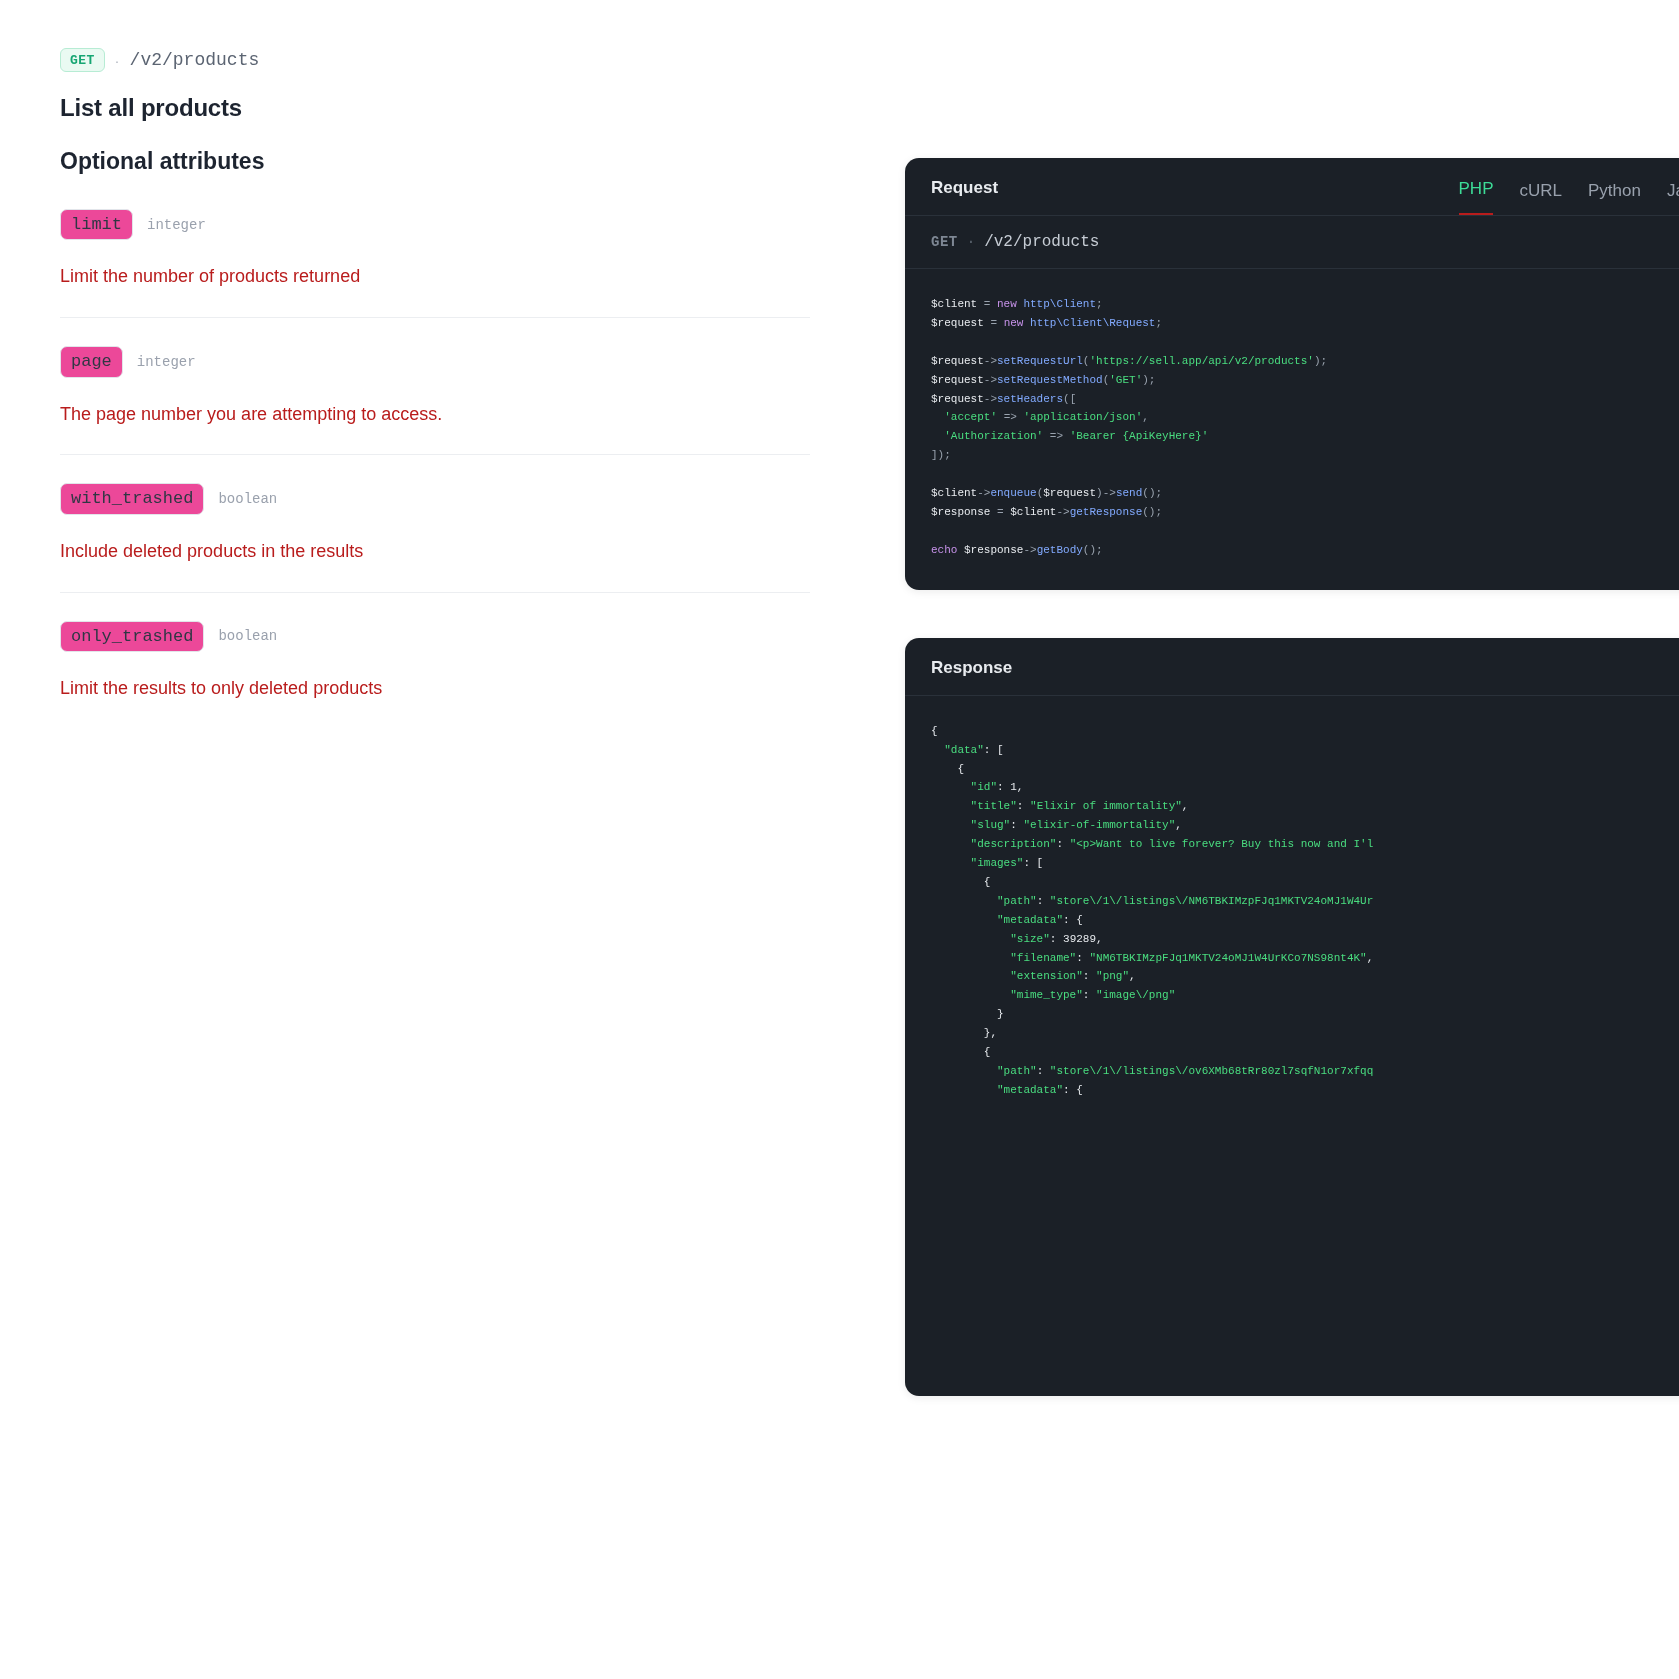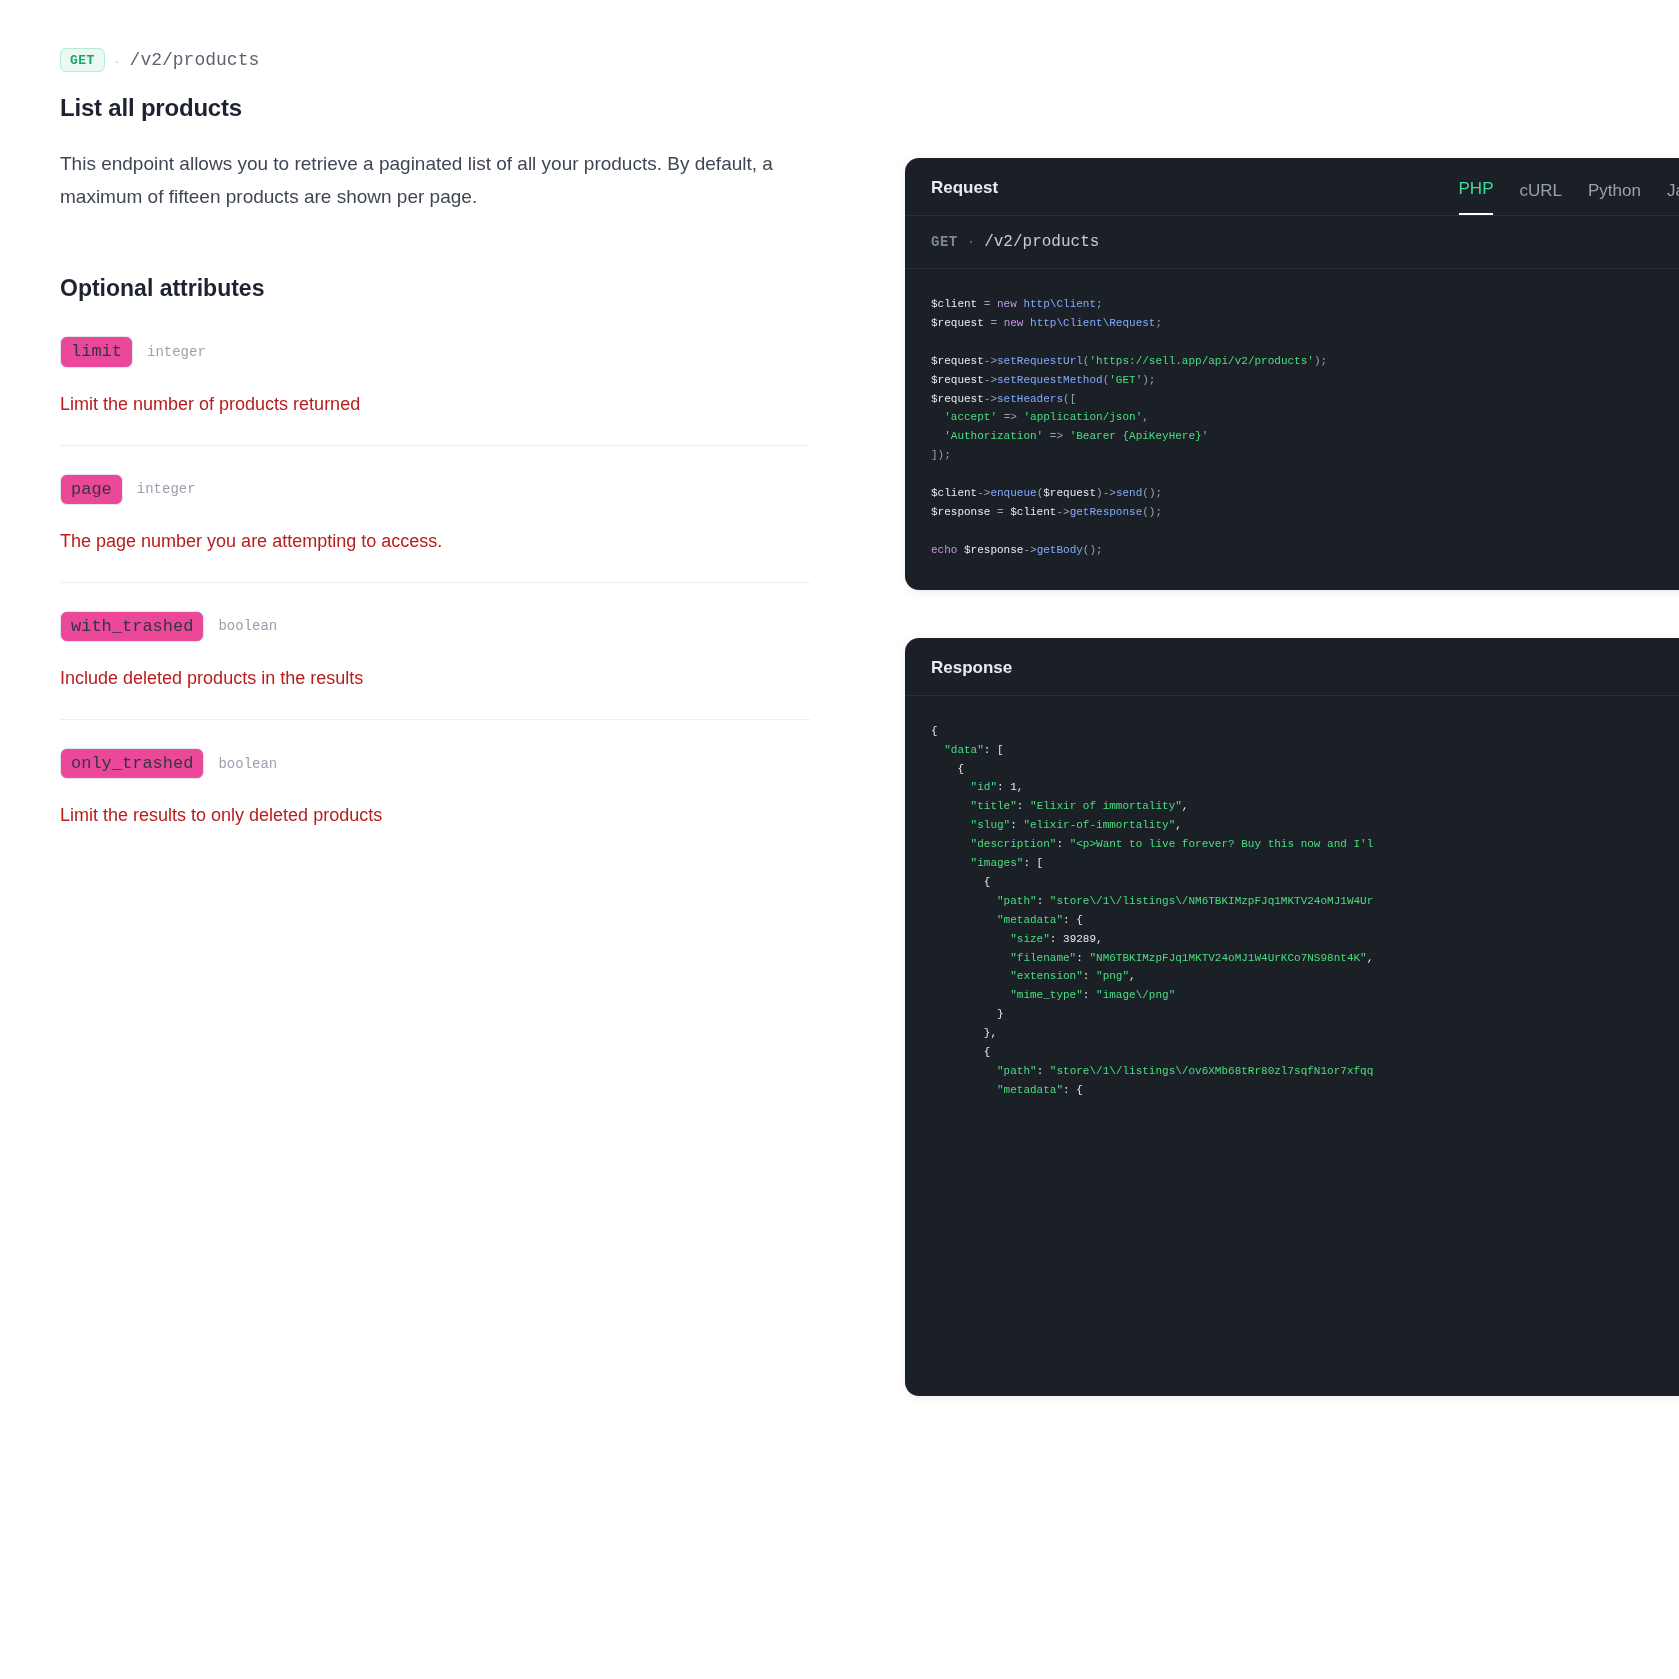--- a/index.html
+++ b/index.html
@@ -138,21 +138,21 @@
   .lang-tab {
     color: #99a1ad;
     font-size: 17px;
     padding-bottom: 14px;
     margin-bottom: -18px;
     cursor: pointer;
     white-space: nowrap;
   }
   .lang-tab.active {
     color: #3ddc97;
-    border-bottom: 2px solid #ffffff;
+    border-bottom: 2px solid #b91c1c;
   }
 
   .sub-bar {
     display: flex;
     align-items: center;
     gap: 9px;
     padding: 17px 26px;
     border-bottom: 1px solid #2a313a;
     font-family: "Liberation Mono", monospace;
   }
@@ -195,21 +195,20 @@
 
   <div class="doc">
 
     <div class="method-line">
       <span class="method-badge">GET</span>
       <span class="dot-sep">·</span>
       <span class="endpoint-path">/v2/products</span>
     </div>
 
     <h1 class="title">List all products</h1>
-    <p class="intro">This endpoint allows you to retrieve a paginated list of all your products. By default, a maximum of fifteen products are shown per page.</p>
 
     <h2 class="section">Optional attributes</h2>
 
     <div class="attr-wrap">
       <div class="attr">
         <div class="attr-head">
           <span class="attr-name">limit</span>
           <span class="attr-type">integer</span>
         </div>
         <p class="attr-desc">Limit the number of products returned</p>

